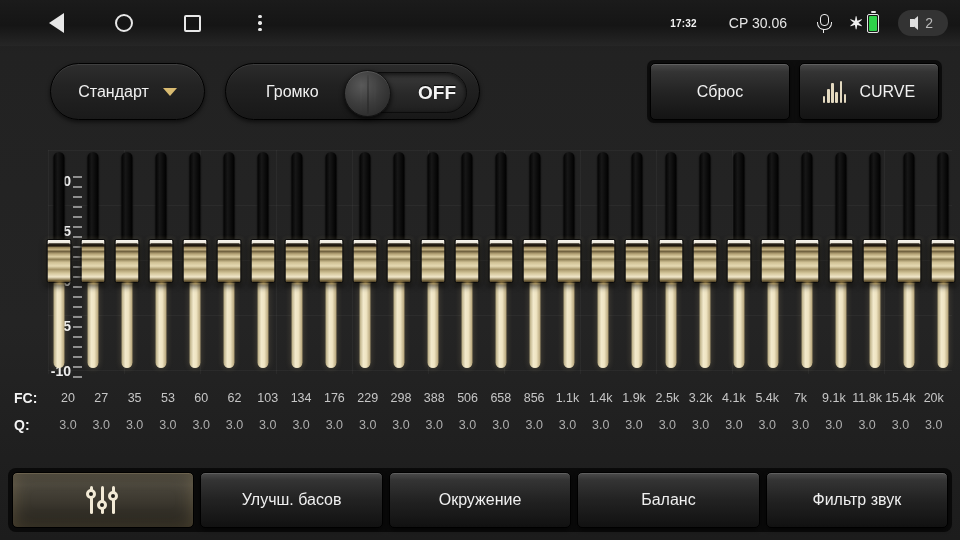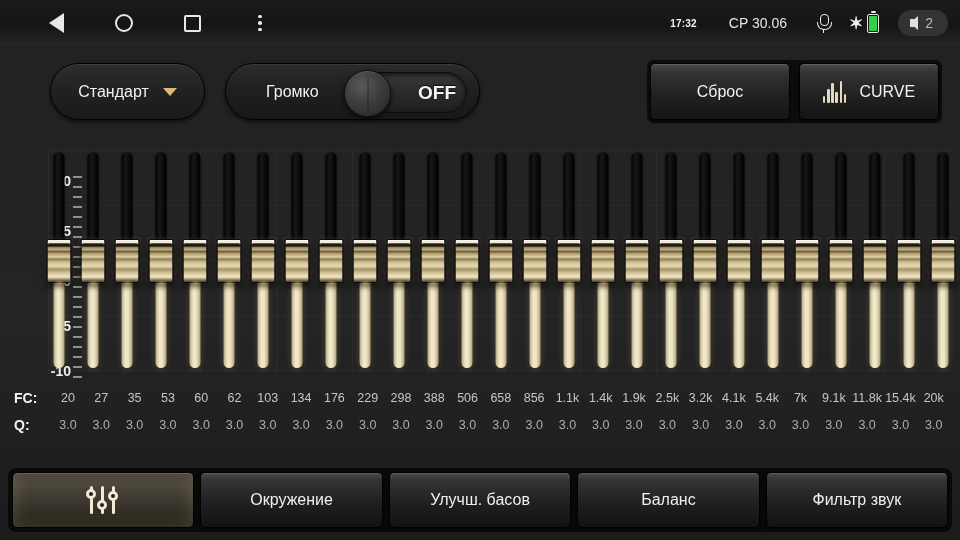--- a/index.html
+++ b/index.html
@@ -590,24 +590,24 @@
         <span class="eqicon">
           <i></i>
           <i></i>
           <i></i>
           <u></u>
           <u></u>
           <u></u>
         </span>
       </div>
       <div class="tab">
+        <span>Улучш. басов</span>
+      </div>
+      <div class="tab">
         <span>Окружение</span>
-      </div>
-      <div class="tab">
-        <span>Улучш. басов</span>
       </div>
       <div class="tab">
         <span>Баланс</span>
       </div>
       <div class="tab">
         <span>Фильтр звук</span>
       </div>
     </div>
 
 </div>

